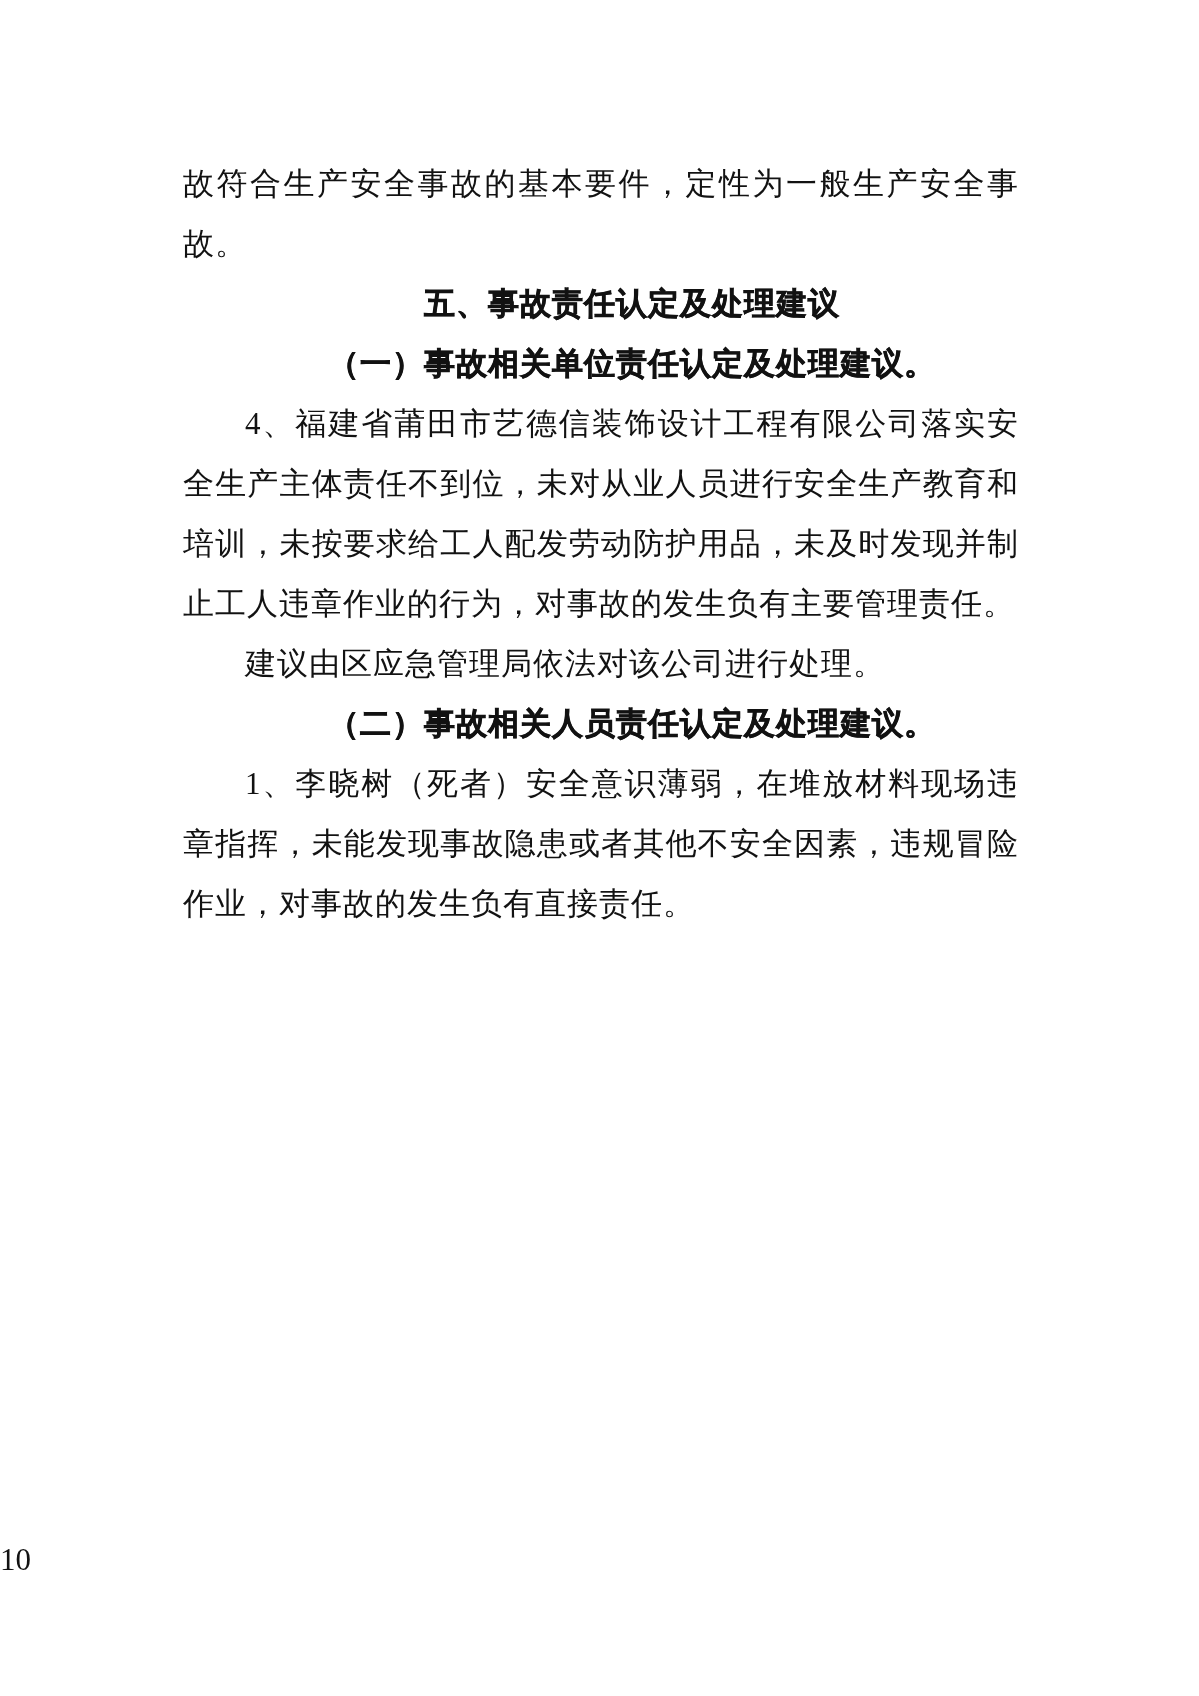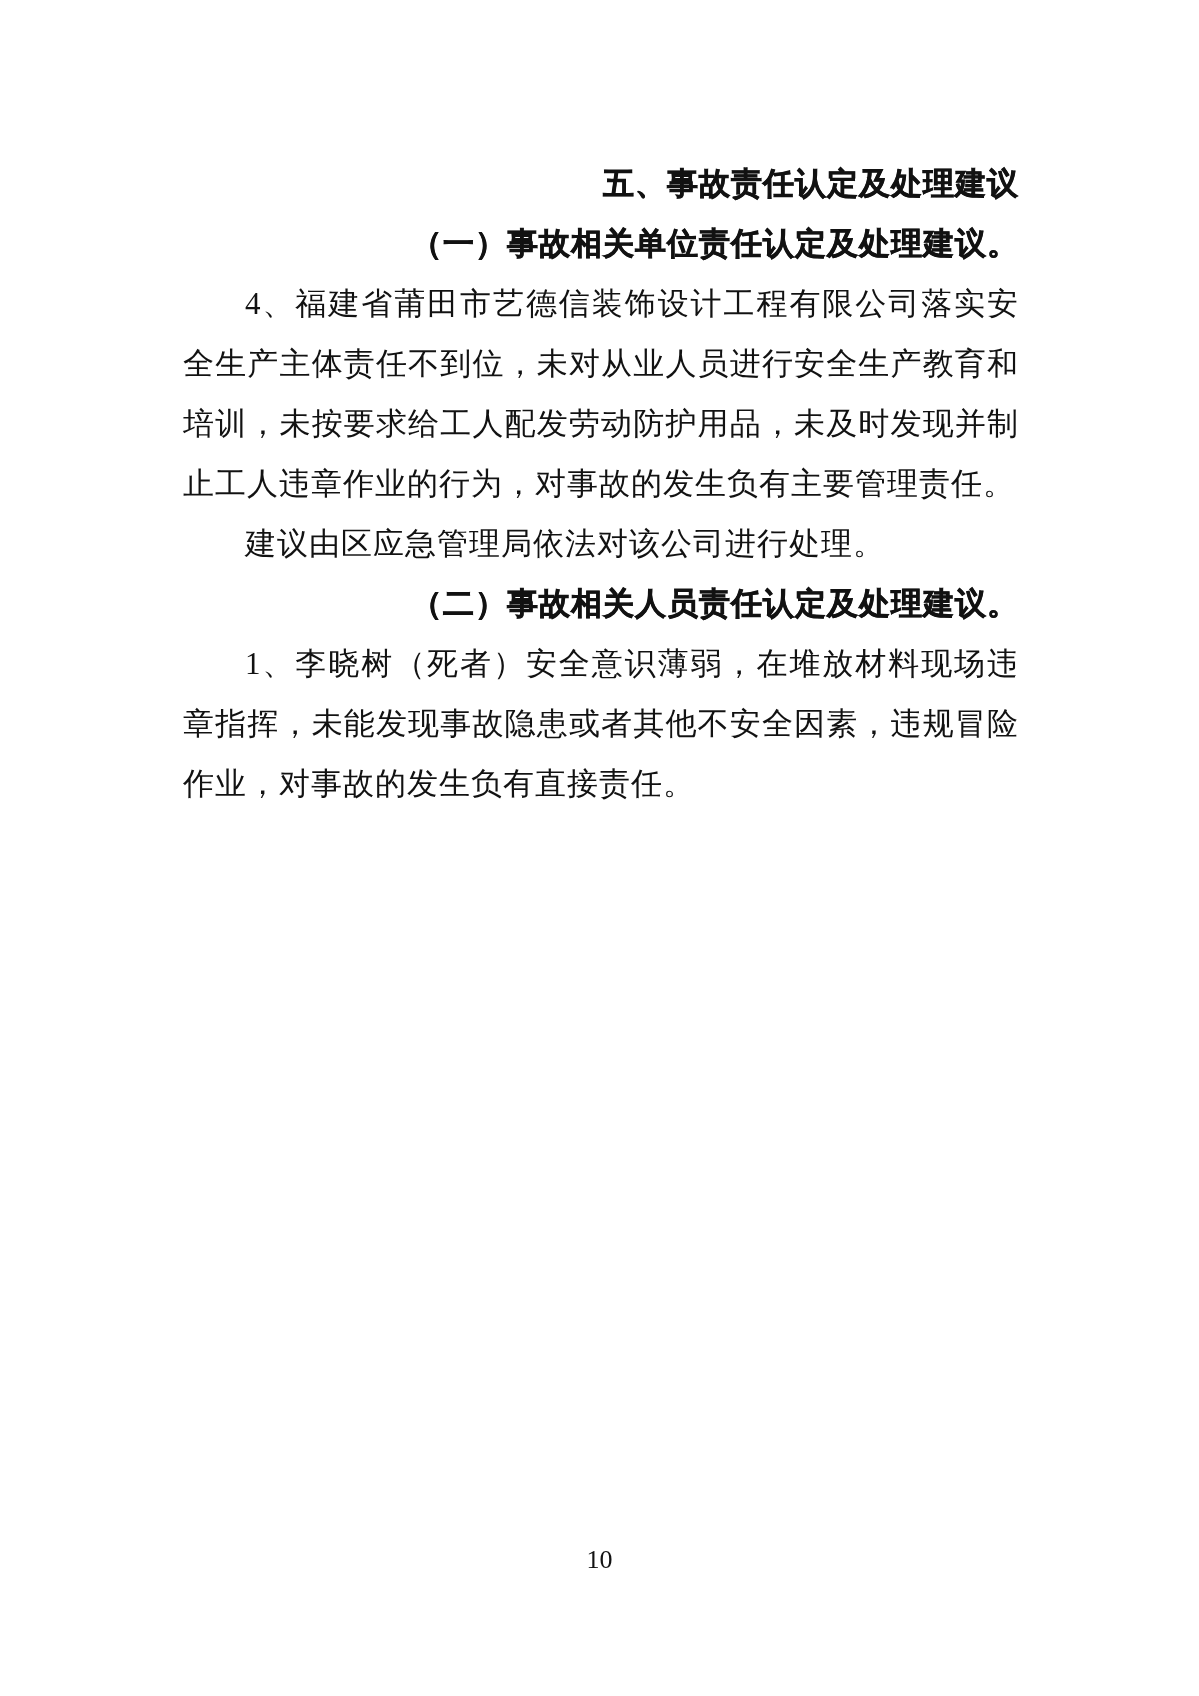--- a/index.html
+++ b/index.html
@@ -33,39 +33,40 @@
     line-break: strict;
     word-break: normal;
   }
   .text-area p.indent {
     text-indent: 2em;
   }
   .text-area p.heading,
   .text-area p.subheading {
     font-family: "Liberation Sans", "DejaVu Sans", sans-serif;
     font-weight: 900;
-    text-align: right;
+    text-align: center;
     -webkit-text-stroke: 0.6px #121212;
   }
   .footer {
     position: absolute;
     left: 0;
     top: 1543px;
     width: 1199px;
-    text-align: center;
-    font-size: 26px;
+    text-align: left;
+    font-size: 31px;
     line-height: 34px;
     color: #121212;
   }
 </style>
 </head>
 <body>
 
 <div class="page">
   <div class="text-area">
+      <p class="body">故符合生产安全事故的基本要件，定性为一般生产安全事故。</p>
       <p class="heading indent">五、事故责任认定及处理建议</p>
       <p class="subheading indent">（一）事故相关单位责任认定及处理建议。</p>
       <p class="body indent">4、福建省莆田市艺德信装饰设计工程有限公司落实安全生产主体责任不到位，未对从业人员进行安全生产教育和培训，未按要求给工人配发劳动防护用品，未及时发现并制止工人违章作业的行为，对事故的发生负有主要管理责任。</p>
       <p class="body indent">建议由区应急管理局依法对该公司进行处理。</p>
       <p class="subheading indent">（二）事故相关人员责任认定及处理建议。</p>
       <p class="body indent">1、李晓树（死者）安全意识薄弱，在堆放材料现场违章指挥，未能发现事故隐患或者其他不安全因素，违规冒险作业，对事故的发生负有直接责任。</p>
     </div>
   <div class="footer">10</div>
 </div>
 

